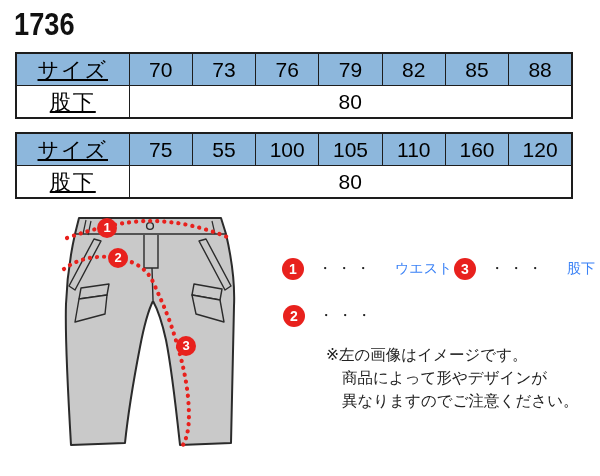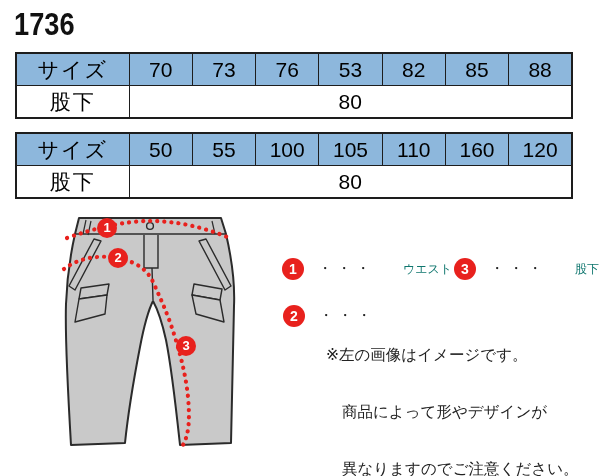--- a/index.html
+++ b/index.html
@@ -20,45 +20,45 @@
     border-collapse:collapse;table-layout:fixed;
     border:2px solid #1d1d1d;
   }
   table.size-table.t1{top:52px;}
   table.size-table.t2{top:132px;}
   .size-table td{
     border:1px solid #1d1d1d;text-align:center;vertical-align:middle;
     height:31px;padding:0;font-size:21px;color:#000;
   }
   .size-table tr.head td{background:#8DB7DC;}
-  .size-table td.labelcol{letter-spacing:2px;}
+  .size-table td.labelcol{letter-spacing:2px;text-decoration:underline;}
 
   .pants-wrap{position:absolute;left:55px;top:212px;width:190px;height:245px;}
 
   .badge{
     position:absolute;border-radius:50%;background:#E8211D;color:#fff;
     font-weight:bold;text-align:center;
   }
   .badge.sm{width:20px;height:20px;line-height:20px;font-size:13px;}
   .badge.lg{position:static;width:22px;height:22px;line-height:22px;font-size:14px;flex:0 0 22px;}
 
   .legend-item{
     position:absolute;display:flex;align-items:center;
   }
   .legend-dots{
     margin-left:14px;font-size:14px;letter-spacing:5px;color:#111;
     white-space:nowrap;
   }
-  .legend-label{margin-left:28px;font-size:12px;color:#0f766e;white-space:nowrap;}
+  .legend-label{margin-left:20px;font-size:14px;color:#3b82f6;white-space:nowrap;}
 
   .note{
     position:absolute;left:326px;top:343px;
     font-size:15.5px;line-height:23px;color:#222;white-space:nowrap;
   }
-  .note .indent{padding-left:16px;margin-top:34px;}
+  .note .indent{padding-left:16px;}
 </style>
 </head>
 <body>
 
 <div class="page">
 
   <div class="title">1736</div>
 
   <table class="size-table t1">
     <colgroup>
@@ -70,21 +70,21 @@
         <col>
         <col>
         <col>
     </colgroup>
     <tbody>
         <tr class="head">
       <td class="labelcol">サイズ</td>
       <td>70</td>
       <td>73</td>
       <td>76</td>
-      <td>53</td>
+      <td>79</td>
       <td>82</td>
       <td>85</td>
       <td>88</td>
     </tr>
     <tr>
       <td class="labelcol">股下</td>
       <td colspan="7">80</td>
     </tr>
   </tbody>
     </table>
@@ -96,21 +96,21 @@
         <col>
         <col>
         <col>
         <col>
         <col>
         <col>
     </colgroup>
     <tbody>
         <tr class="head">
       <td class="labelcol">サイズ</td>
-      <td>50</td>
+      <td>75</td>
       <td>55</td>
       <td>100</td>
       <td>105</td>
       <td>110</td>
       <td>160</td>
       <td>120</td>
     </tr>
     <tr>
       <td class="labelcol">股下</td>
       <td colspan="7">80</td>

